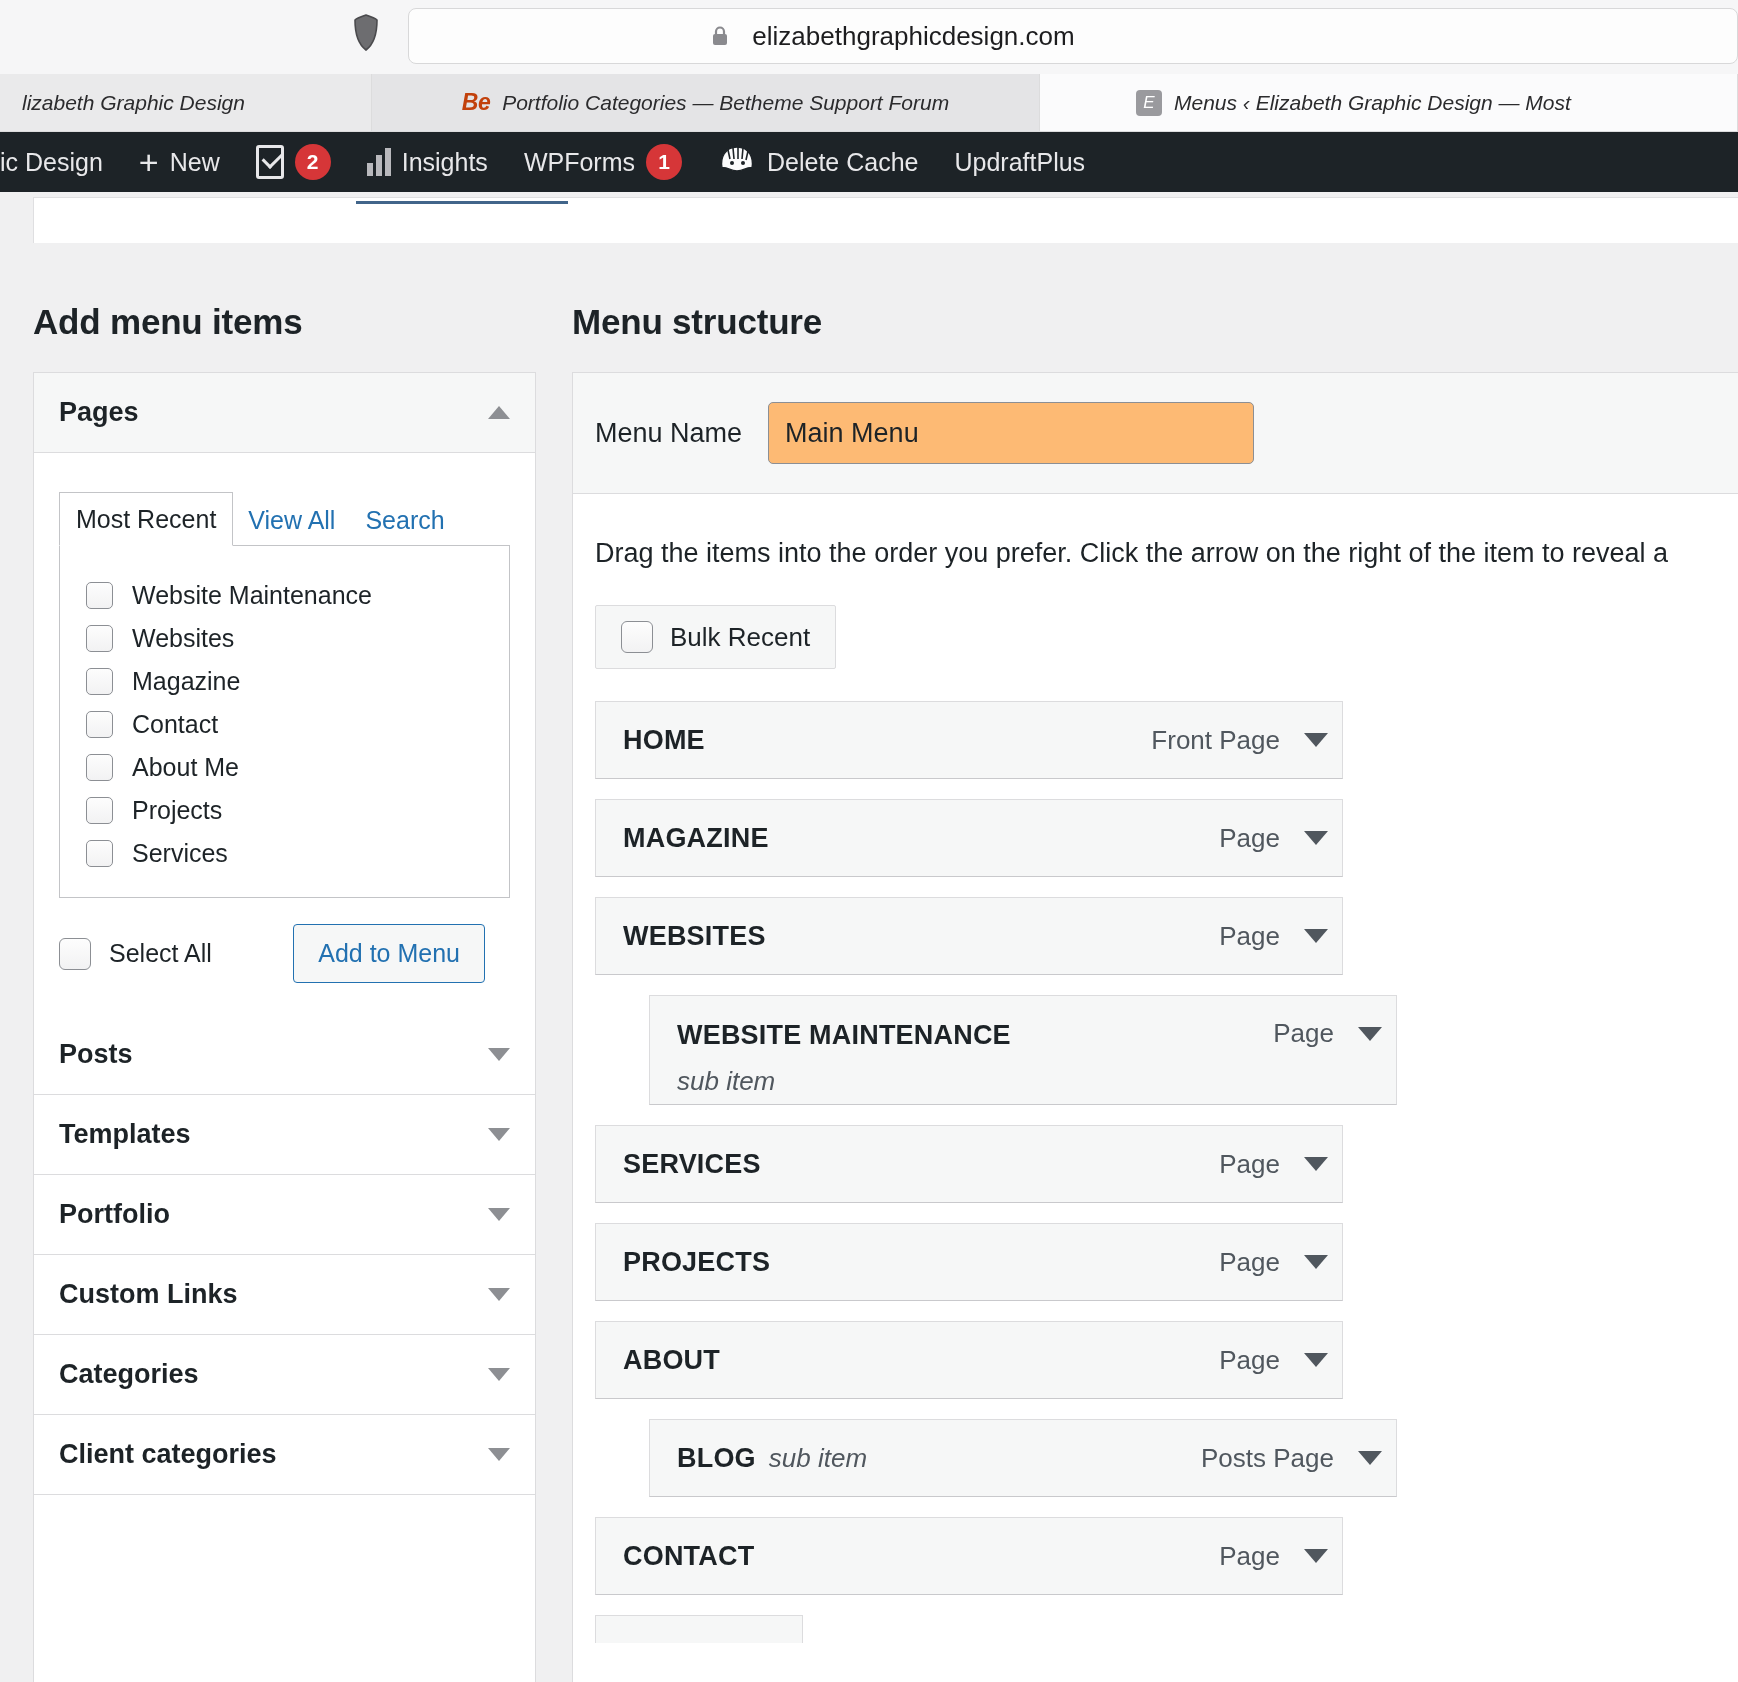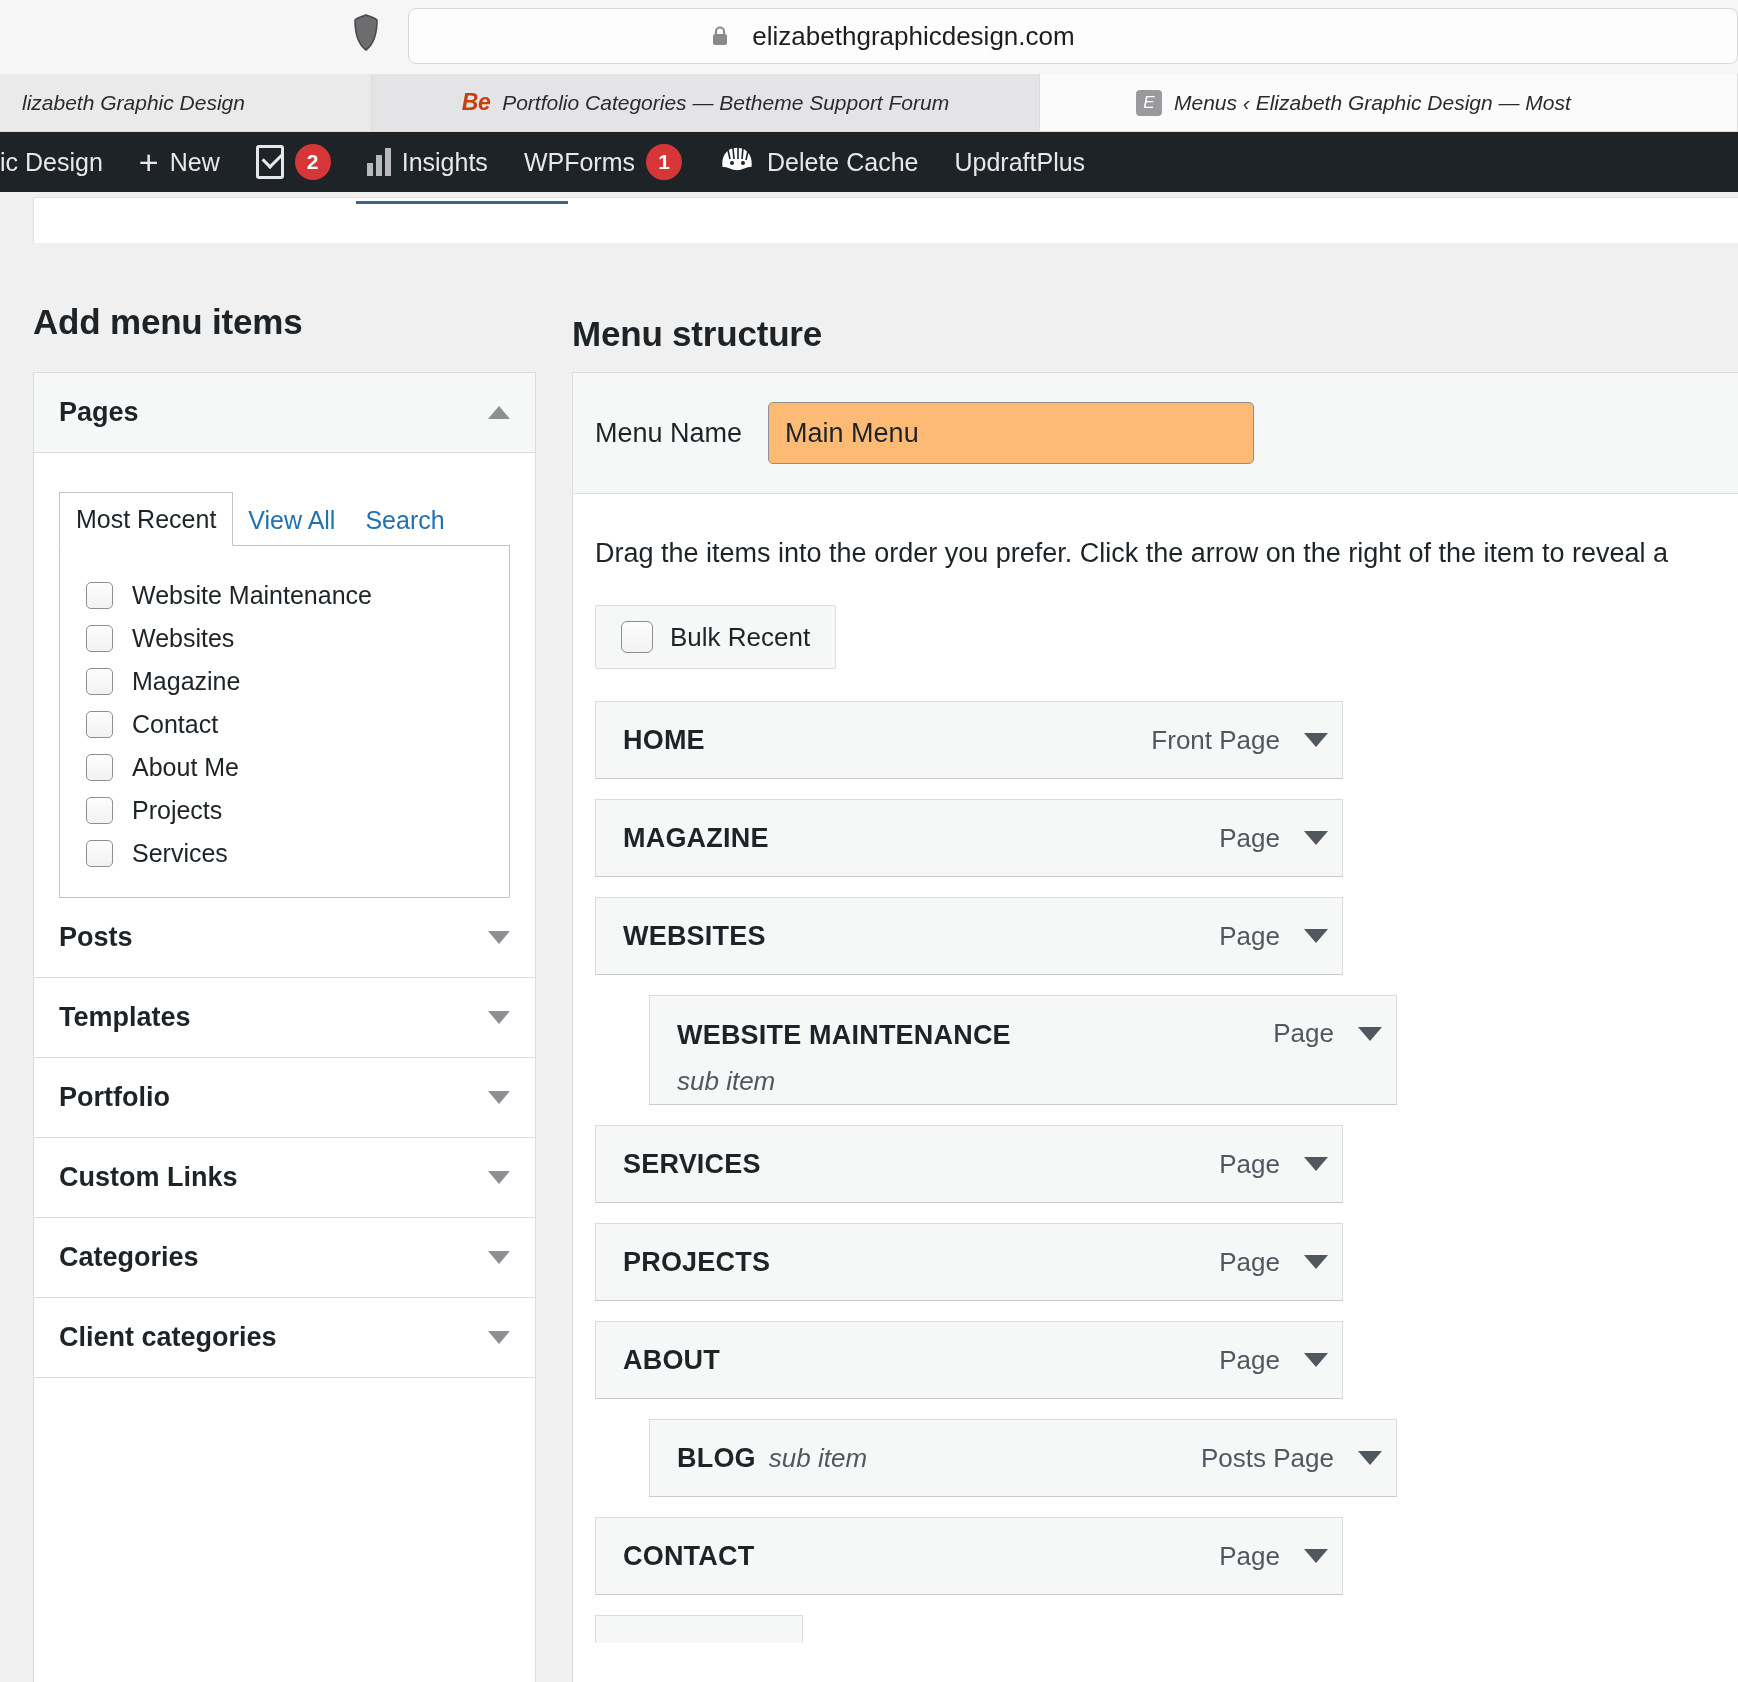--- a/index.html
+++ b/index.html
@@ -182,21 +182,21 @@
   .h-add {
     position: absolute;
     left: 33px; top: 0;
     font-size: 35px;
     font-weight: bold;
     color: #1d2327;
     letter-spacing: -0.2px;
   }
   .h-struct {
     position: absolute;
-    left: 572px; top: 12px;
+    left: 572px; top: 0;
     font-size: 35px;
     font-weight: bold;
     color: #1d2327;
     letter-spacing: -0.2px;
   }
 
   
   .leftcol {
     position: absolute;
     left: 33px;
@@ -553,20 +553,27 @@
         <div class="check-row">
           <span class="cbox"></span>
           <span>Projects</span>
         </div>
         <div class="check-row">
           <span class="cbox"></span>
           <span>Services</span>
         </div>
       </div>
 
+      <div class="selectall-row">
+        <div class="selectall-left">
+          <span class="cbox big"></span>
+          <span>Select All</span>
+        </div>
+        <button class="btn-add">Add to Menu</button>
+      </div>
     </div>
 
     <div class="accordion-head plain">
       <span>Posts</span>
       <span class="caret down"></span>
     </div>
     <div class="accordion-head plain">
       <span>Templates</span>
       <span class="caret down"></span>
     </div>

